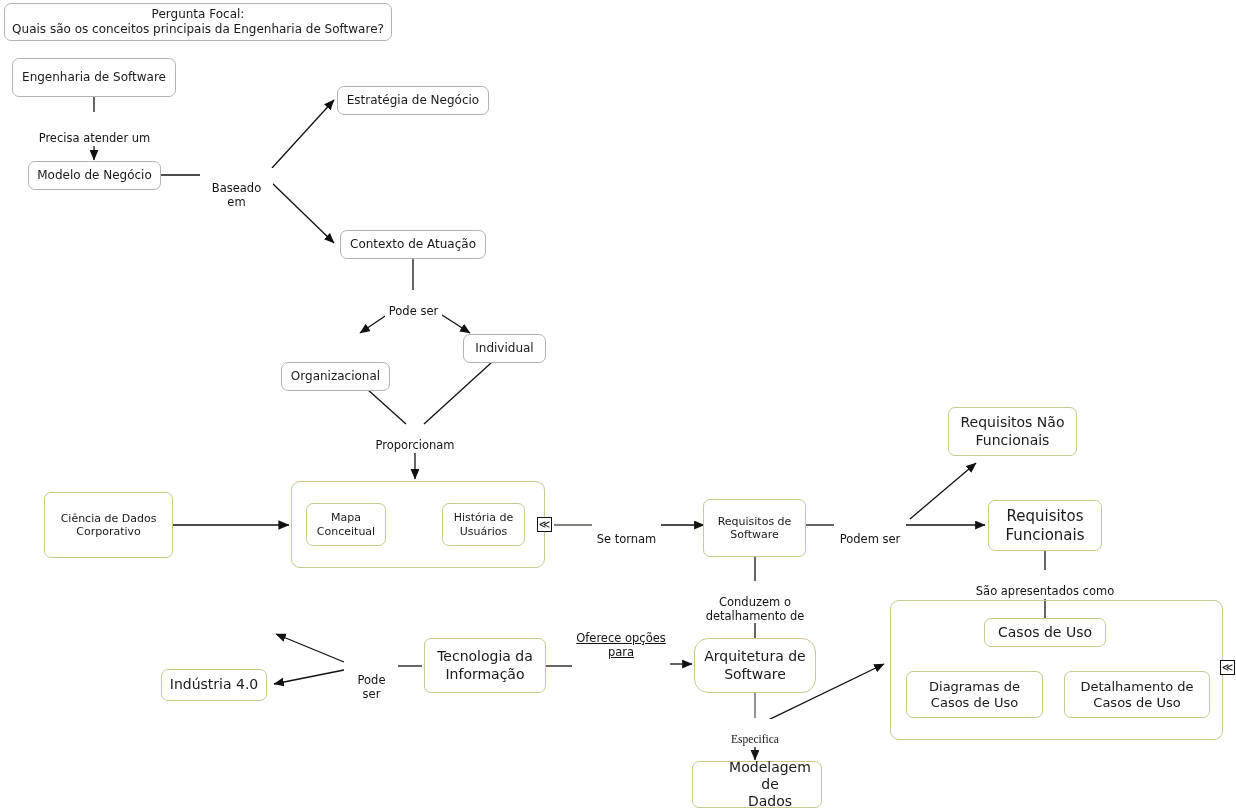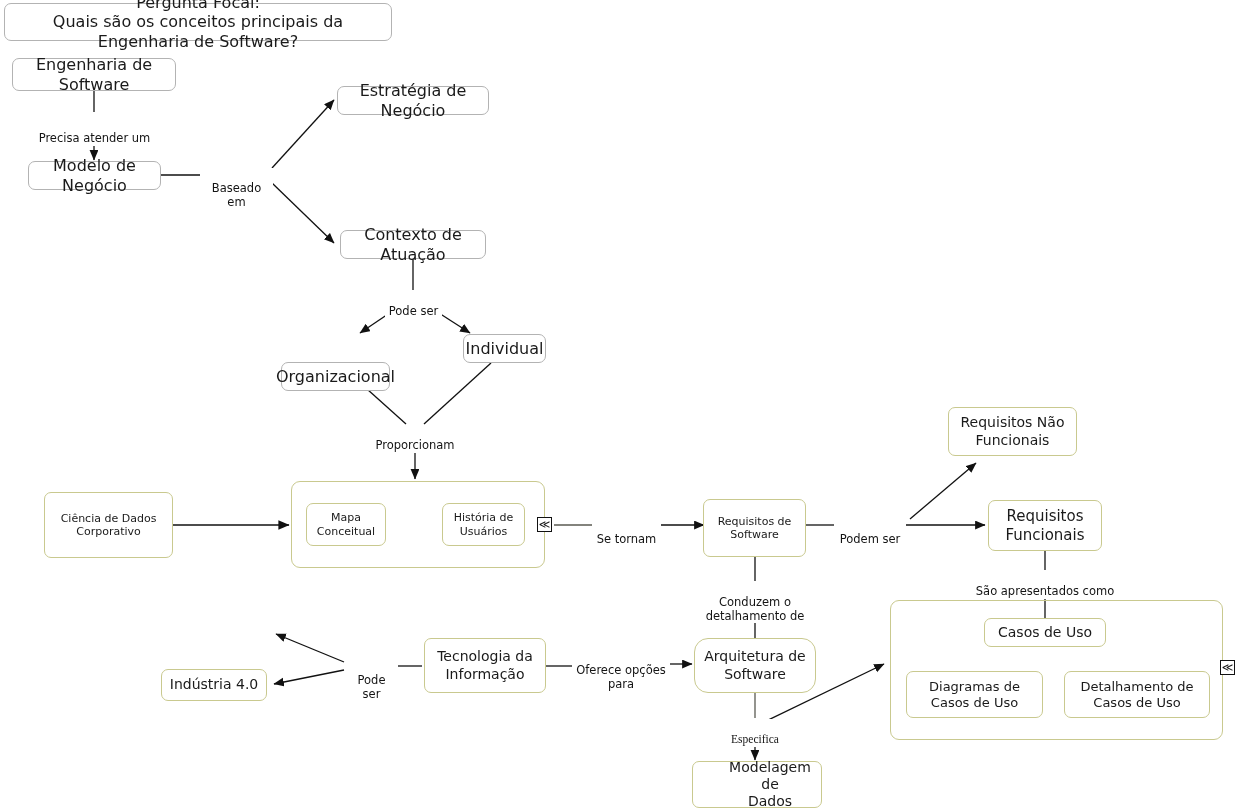--- a/index.html
+++ b/index.html
@@ -44,21 +44,21 @@
   .node.olive {
     border: 1.6px solid #c9c98f;
   }
   .node.group {
     border: 1.6px solid #c9c98f;
     border-radius: 9px;
     background: transparent;
     display: block;
   }
   .fs-11 { font-size: 11px; }
-  .fs-12 { font-size: 16px; border-radius: 7px; }
+  .fs-12 { font-size: 12px; border-radius: 7px; }
   .fs-13 { font-size: 13px; }
   .fs-14 { font-size: 14px; }
   .fs-15 { font-size: 15px; }
 
   
   .edge-label {
     position: absolute;
     font-size: 11.5px;
     color: #141414;
     background: #ffffff;
@@ -150,21 +150,21 @@
     <line x1="755" y1="734" x2="755" y2="760" stroke="#111111" stroke-width="1.3" marker-end="url(#arrow)"></line>
 
     <line x1="760" y1="724" x2="884" y2="664" stroke="#111111" stroke-width="1.3" marker-end="url(#arrow)"></line>
   </svg>
 
   <div class="node gray fs-12" style="left:4px; top:3px; width:388px; height:38px;">
     <span>Pergunta Focal:
 Quais são os conceitos principais da Engenharia de Software?</span>
   </div>
 
-  <div class="node gray fs-12" style="left:12px; top:58px; width:164px; height:33px;">
+  <div class="node gray fs-12" style="left:12px; top:58px; width:164px; height:39px;">
     <span>Engenharia de Software</span>
   </div>
 
   <div class="node gray fs-12" style="left:28px; top:161px; width:133px; height:29px;">
     <span>Modelo de Negócio</span>
   </div>
 
   <div class="node gray fs-12" style="left:337px; top:86px; width:152px; height:29px;">
     <span>Estratégia de Negócio</span>
   </div>
@@ -287,21 +287,21 @@
 
   <div class="edge-label" style="left:700px; top:582px; width:110px;">
     <span>Conduzem o
 detalhamento de</span>
   </div>
 
   <div class="edge-label" style="left:345px; top:660px; width:53px;">
     <span>Pode ser</span>
   </div>
 
-  <div class="edge-label" style="left:572px; top:650px; width:98px;">
+  <div class="edge-label" style="left:572px; top:618px; width:98px;text-decoration:underline;">
     <span>Oferece opções
 para</span>
   </div>
 
   <div class="edge-label" style="left:722px; top:719px; width:66px;font-family:Liberation Serif, serif;">
     <span>Especifica</span>
   </div>
 
 </div>
 

